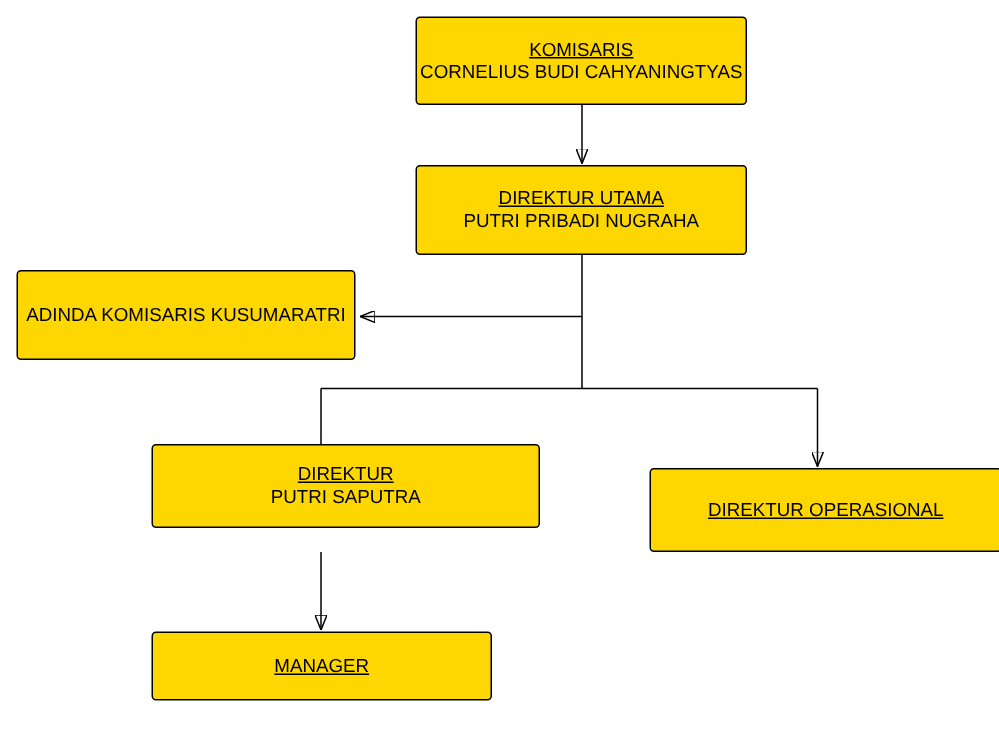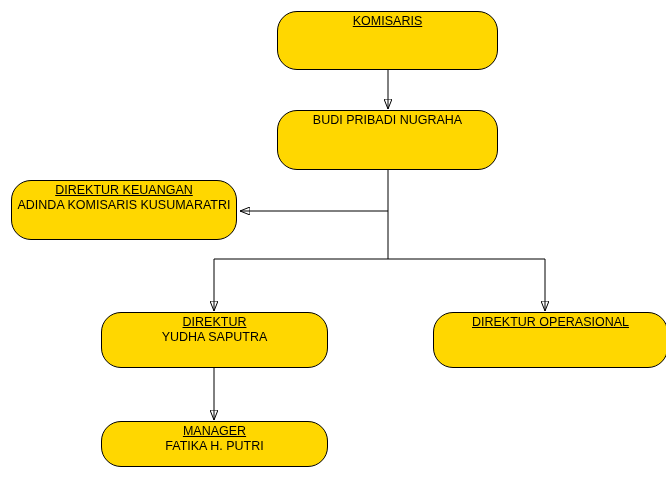--- a/index.html
+++ b/index.html
@@ -16,23 +16,24 @@
     left: 0; top: 0;
     width: 666px; height: 491px;
     pointer-events: none;
   }
   .edges path { stroke: #000000; stroke-width: 1; fill: none; }
   .node {
     position: absolute;
     box-sizing: border-box;
     background: #FFD700;
     border: 1px solid #000000;
-    border-radius: 20px;
+    border-radius: 3px;
     display: flex;
     flex-direction: column;
+    justify-content: center;
     align-items: center;
     text-align: center;
     color: #000000;
     font-size: 12.5px;
     line-height: 15px;
     padding: 2px 6px;
   }
   .node-title { text-decoration: underline; white-space: nowrap; }
   .node-name  { white-space: nowrap; }
 </style>
@@ -51,38 +52,38 @@
     <path d="M388,170 L388,259"></path>
     <path d="M388,211 L240,211" marker-end="url(#arrow)"></path>
     <path d="M214,259 L545,259"></path>
     <path d="M214,259 L214,311" marker-end="url(#arrow)"></path>
     <path d="M545,259 L545,311" marker-end="url(#arrow)"></path>
     <path d="M214,368 L214,420" marker-end="url(#arrow)"></path>
   </svg>
 
   <div class="node" style="left:277px; top:11px;  width:221px; height:59px;">
     <div class="node-title">KOMISARIS</div>
+    <div class="node-name">CORNELIUS BUDI CAHYANINGTYAS</div>
   </div>
 
   <div class="node" style="left:277px; top:110px; width:221px; height:60px;">
-    <div class="node-name">BUDI PRIBADI NUGRAHA</div>
+    <div class="node-title">DIREKTUR UTAMA</div>
+    <div class="node-name">PUTRI PRIBADI NUGRAHA</div>
   </div>
 
   <div class="node" style="left:11px;  top:180px; width:226px; height:60px;">
-    <div class="node-title">DIREKTUR KEUANGAN</div>
     <div class="node-name">ADINDA KOMISARIS KUSUMARATRI</div>
   </div>
 
-  <div class="node" style="left:101px; top:312px; width:227px; height:56px;">
+  <div class="node" style="left:101px; top:296px; width:259px; height:56px;">
     <div class="node-title">DIREKTUR</div>
-    <div class="node-name">YUDHA SAPUTRA</div>
+    <div class="node-name">PUTRI SAPUTRA</div>
   </div>
 
   <div class="node" style="left:433px; top:312px; width:235px; height:56px;">
     <div class="node-title">DIREKTUR OPERASIONAL</div>
   </div>
 
   <div class="node" style="left:101px; top:421px; width:227px; height:46px;">
     <div class="node-title">MANAGER</div>
-    <div class="node-name">FATIKA H. PUTRI</div>
   </div>
 
 </div>
 
 </body></html>

